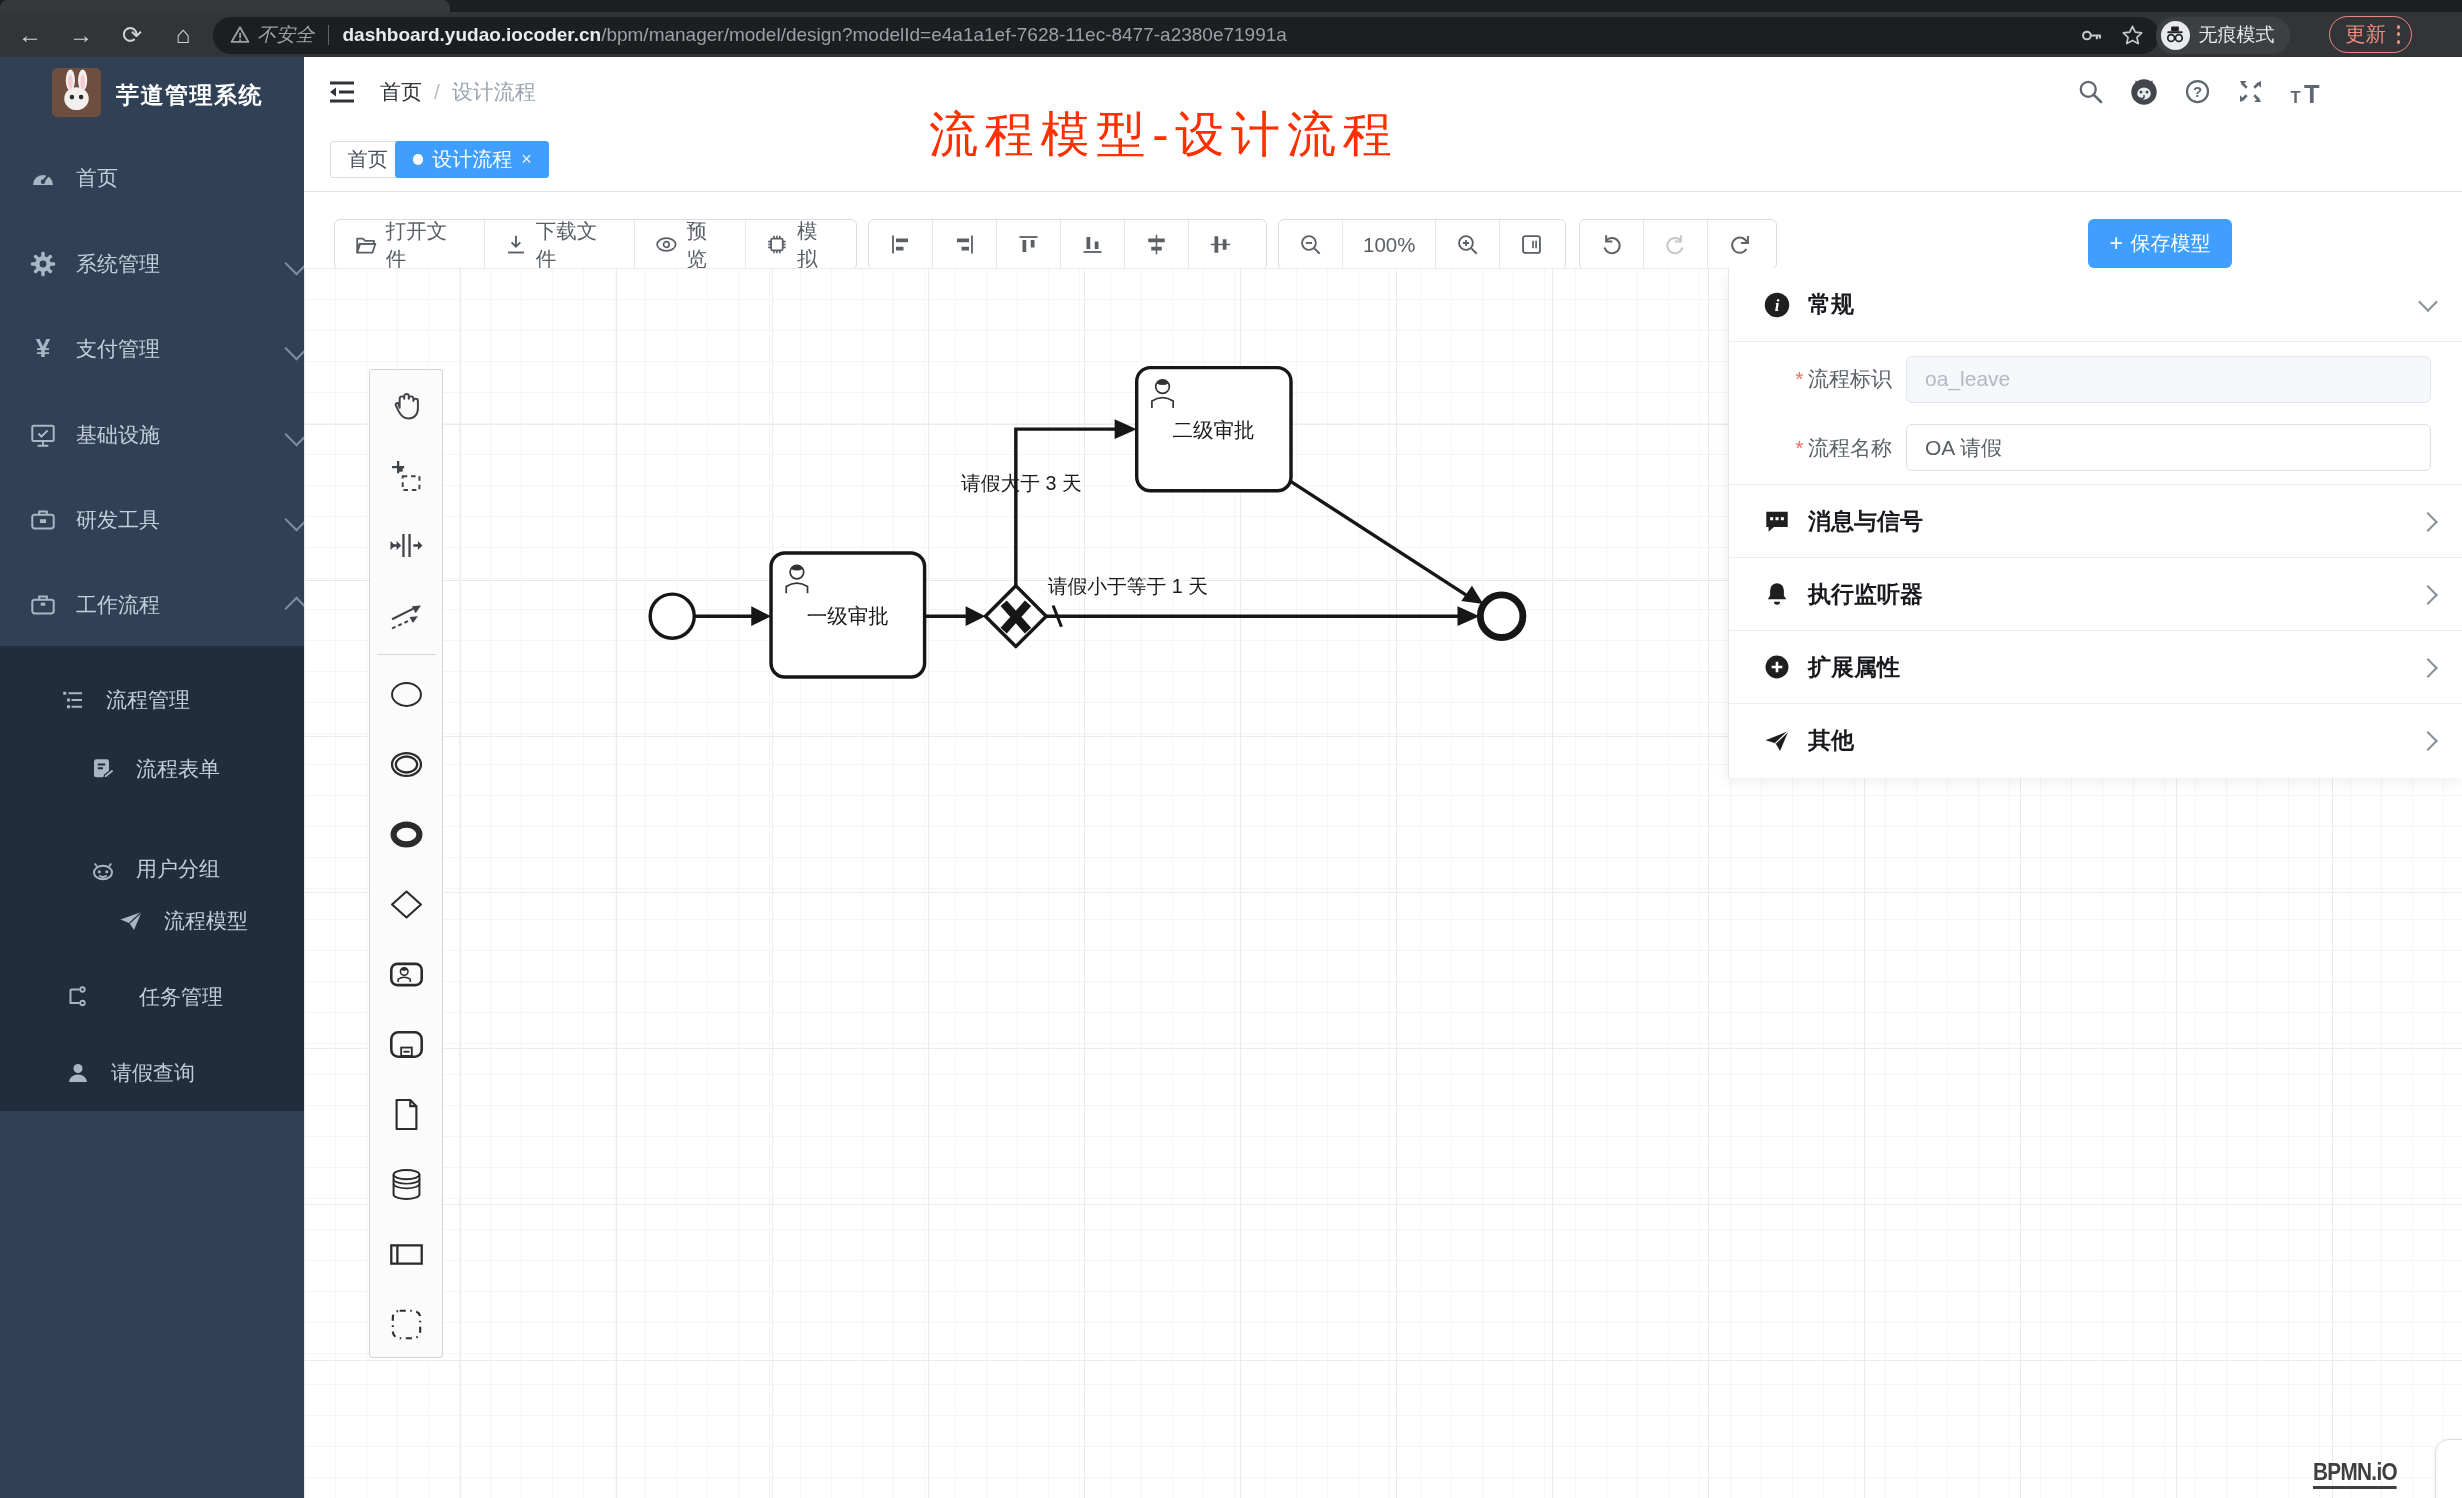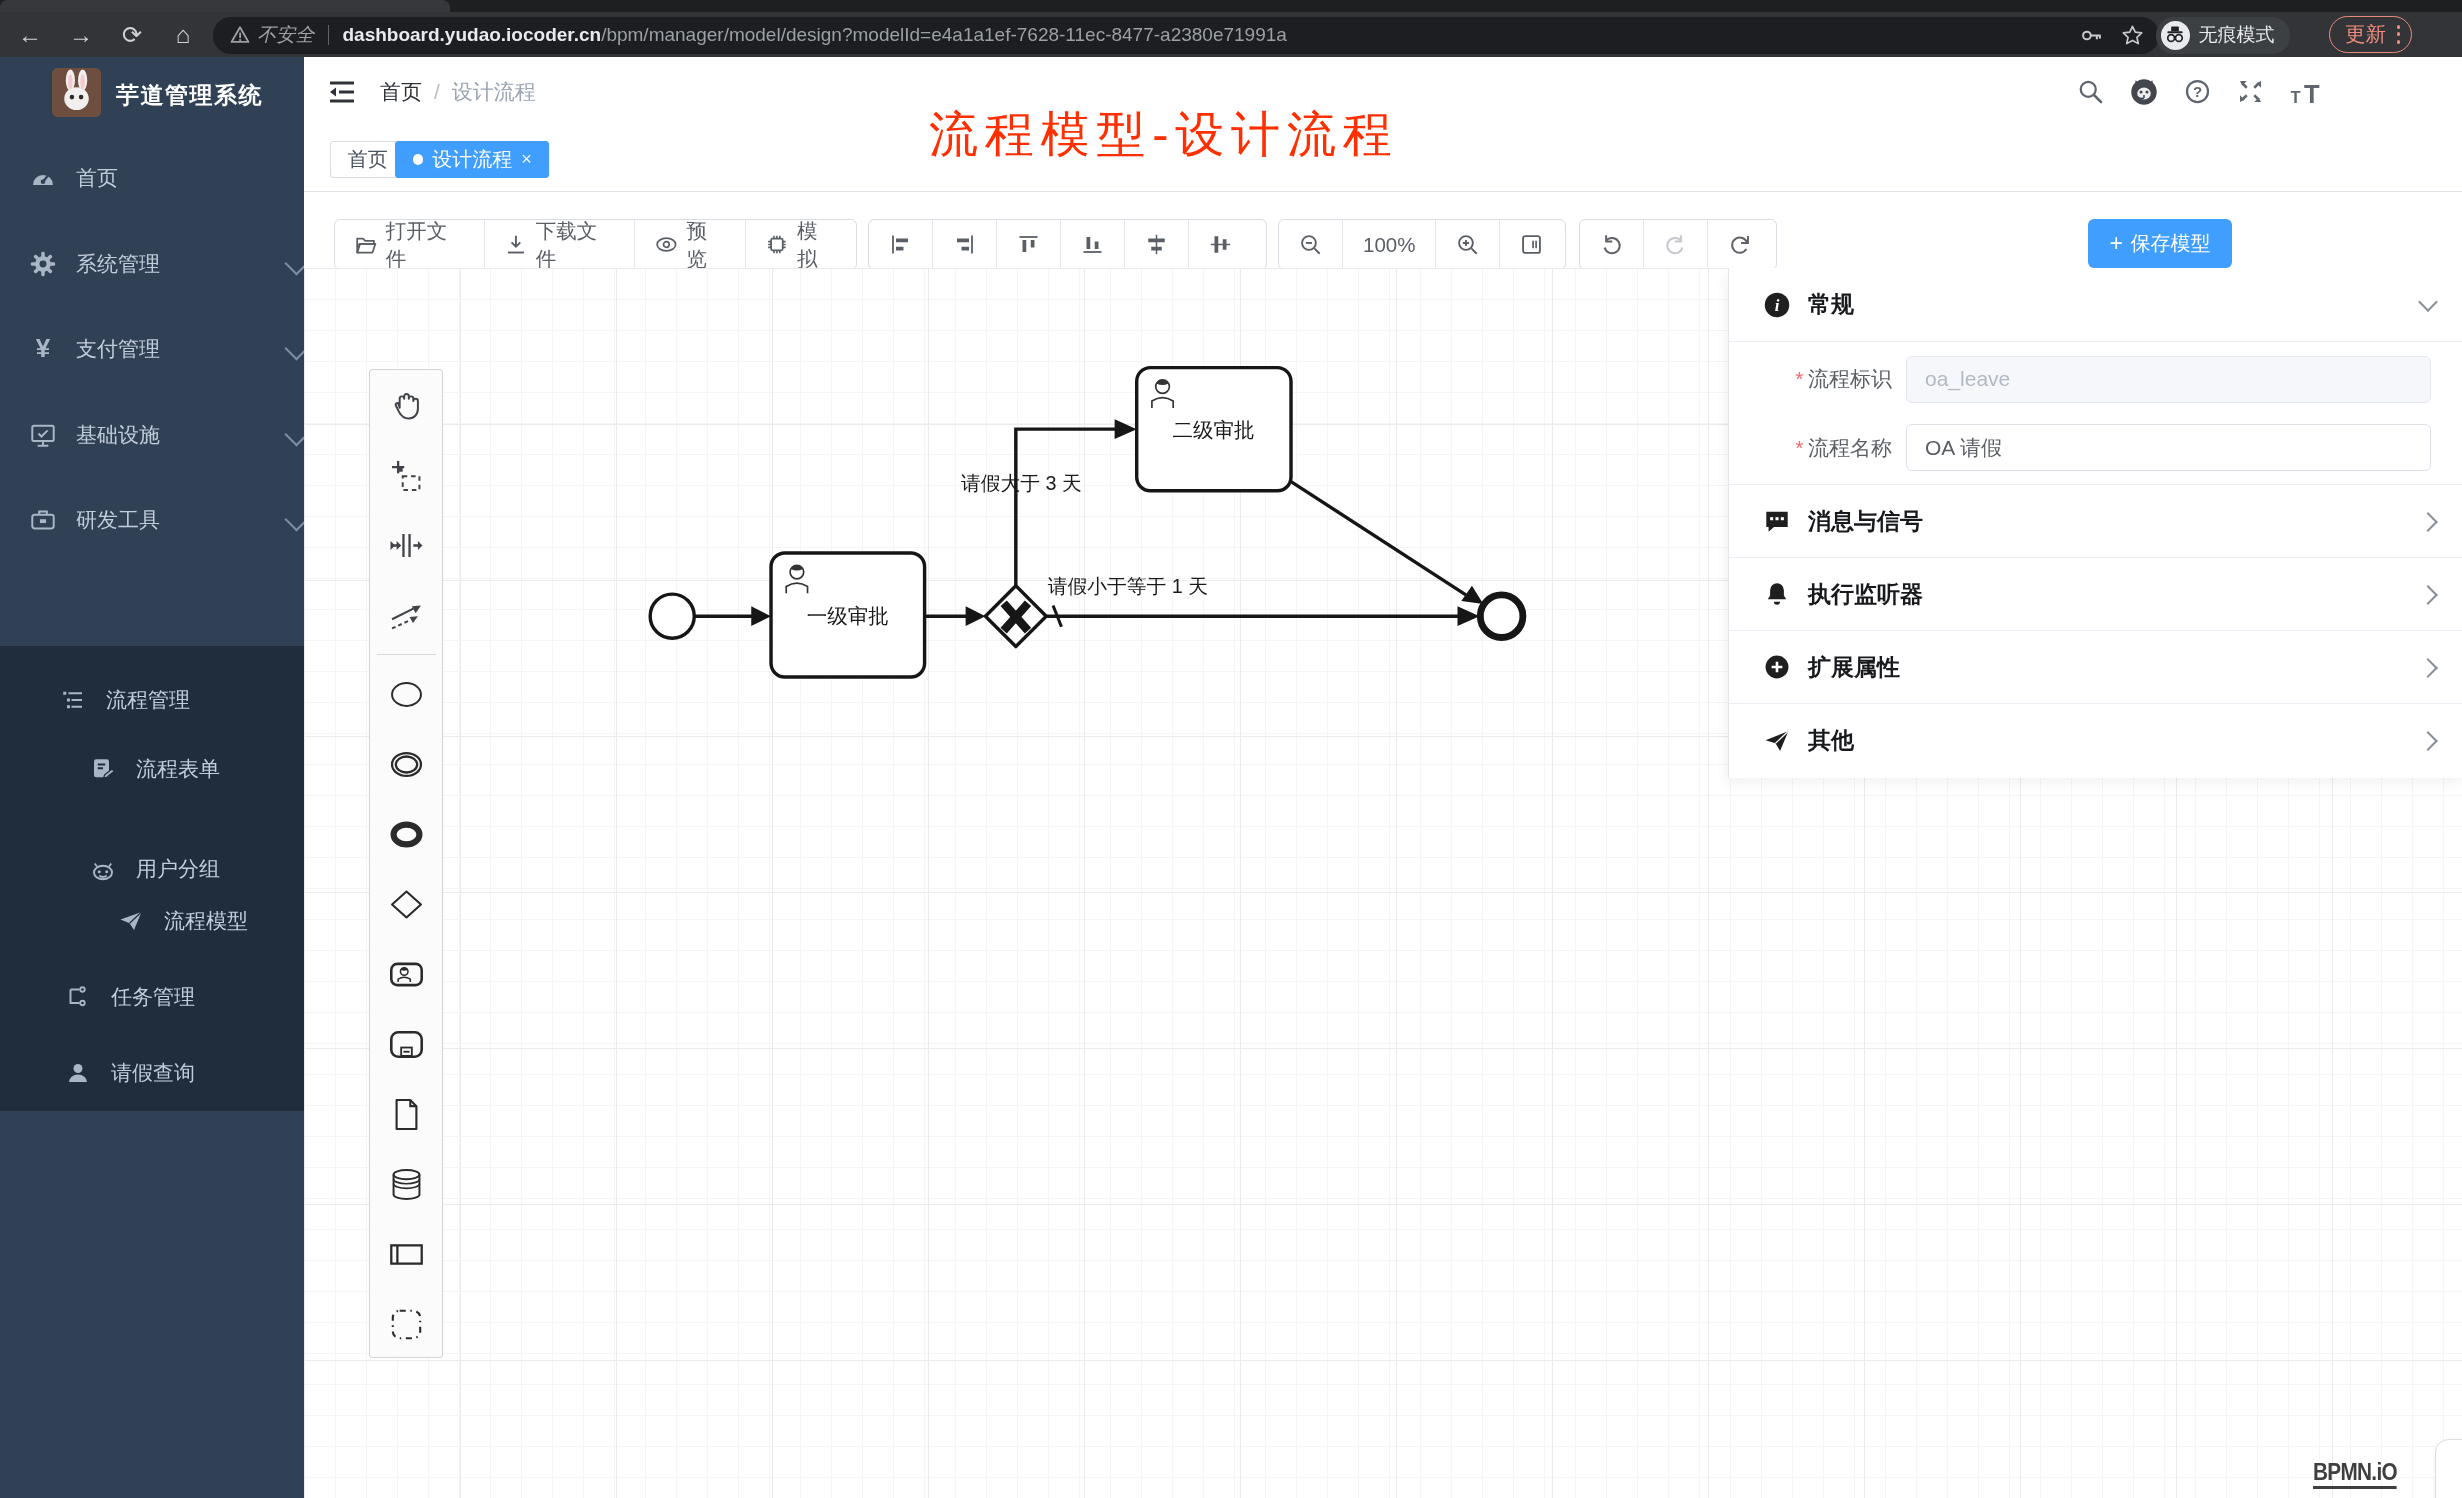--- a/index.html
+++ b/index.html
@@ -212,20 +212,31 @@
       <svg width="26" height="26" viewBox="0 0 34 34">
           <rect x="3" y="10" width="28" height="18" rx="3" fill="none" stroke="#a9b6c6" stroke-width="2.6"></rect>
           <path d="M12 10 v-4 h10 v4" fill="none" stroke="#a9b6c6" stroke-width="2.6"></path>
           <rect x="13" y="16" width="8" height="5" fill="#a9b6c6"></rect>
         </svg>
     </span>
     <span>研发工具</span>
     <span class="chev chevron"></span>
   </div>
 
+  <div class="a mi" style="top:505px;height:85px;padding-left:30px;">
+    <span class="ic">
+      <svg width="26" height="26" viewBox="0 0 34 34">
+          <rect x="3" y="10" width="28" height="18" rx="3" fill="none" stroke="#a9b6c6" stroke-width="2.6"></rect>
+          <path d="M12 10 v-4 h10 v4" fill="none" stroke="#a9b6c6" stroke-width="2.6"></path>
+          <rect x="14" y="14" width="6" height="4" fill="#a9b6c6"></rect>
+        </svg>
+    </span>
+    <span>工作流程</span>
+    <span class="chev chevron up"></span>
+  </div>
 
   <div class="a submenu">
     <div class="smi" style="top:11px;height:85px;padding-left:60px;">
       <span class="ic" style="width:26px;margin-right:20px;display:flex;justify-content:center;">
         <svg width="24" height="24" viewBox="0 0 32 32">
             <g stroke="#a9b6c6" stroke-width="2.6">
               <path d="M10 7 h18 M14 16 h14 M14 25 h14"></path>
             </g>
             <rect x="3" y="5" width="4" height="4" fill="#a9b6c6"></rect>
             <rect x="8" y="14" width="4" height="4" fill="#a9b6c6"></rect>
@@ -259,21 +270,21 @@
     </div>
     <div class="smi" style="top:237px;height:76px;padding-left:118px;">
       <span class="ic" style="width:26px;margin-right:20px;display:flex;justify-content:center;">
         <svg width="24" height="24" viewBox="0 0 32 32">
             <path d="M2 14 L30 4 L20 28 L14 19 Z" fill="#a9b6c6"></path>
             <path d="M14 19 L30 4" stroke="#1f2d3d" stroke-width="1.6"></path>
           </svg>
       </span>
       <span>流程模型</span>
     </div>
-    <div class="smi" style="top:313px;height:76px;padding-left:65px;">
+    <div class="smi" style="top:313px;height:76px;padding-left:65px;gap:28px;">
       <span class="ic" style="width:26px;margin-right:20px;display:flex;justify-content:center;">
         <svg width="24" height="24" viewBox="0 0 32 32">
             <path d="M6 6 h12 M6 6 v18 h12" fill="none" stroke="#a9b6c6" stroke-width="2.6"></path>
             <circle cx="22" cy="6" r="3" fill="none" stroke="#a9b6c6" stroke-width="2.4"></circle>
             <circle cx="22" cy="24" r="3" fill="none" stroke="#a9b6c6" stroke-width="2.4"></circle>
           </svg>
       </span>
       <span>任务管理</span>
       <span class="chev chevron" style="position:absolute;right:29px;"></span>
     </div>

